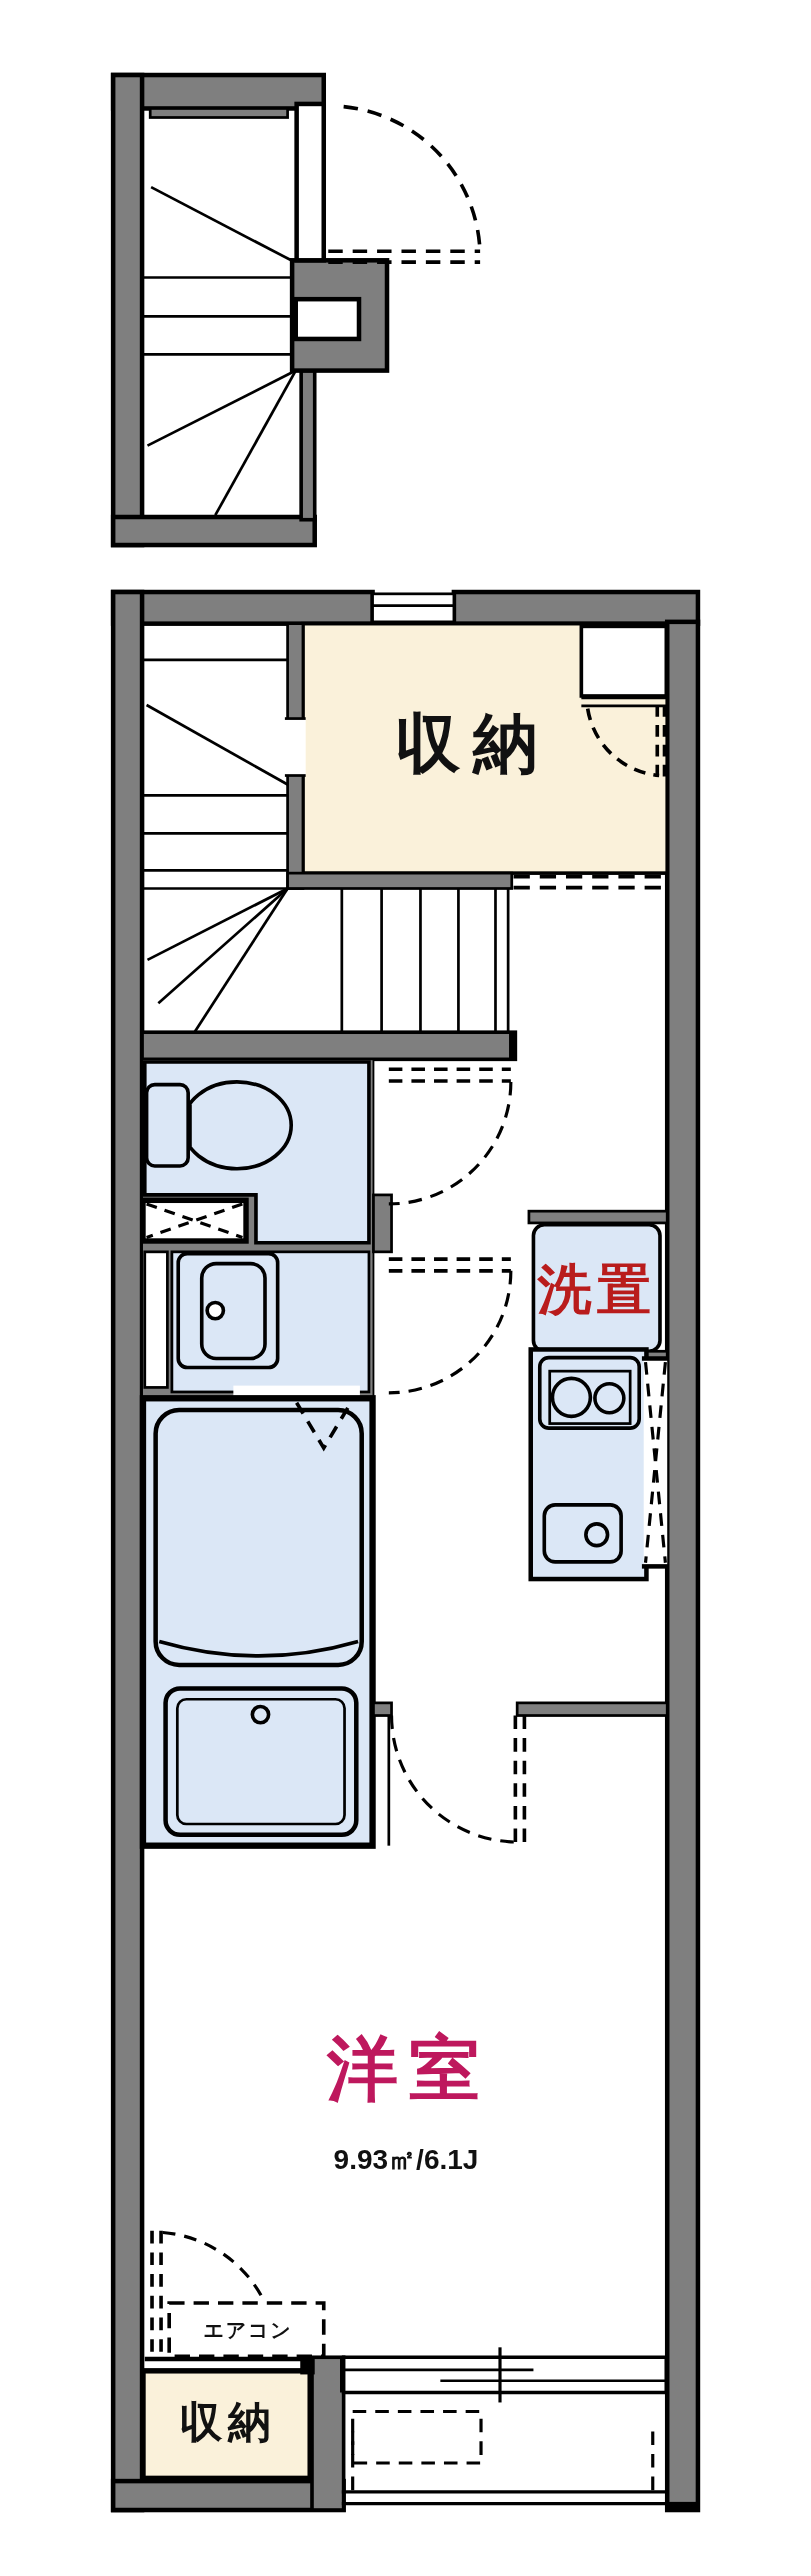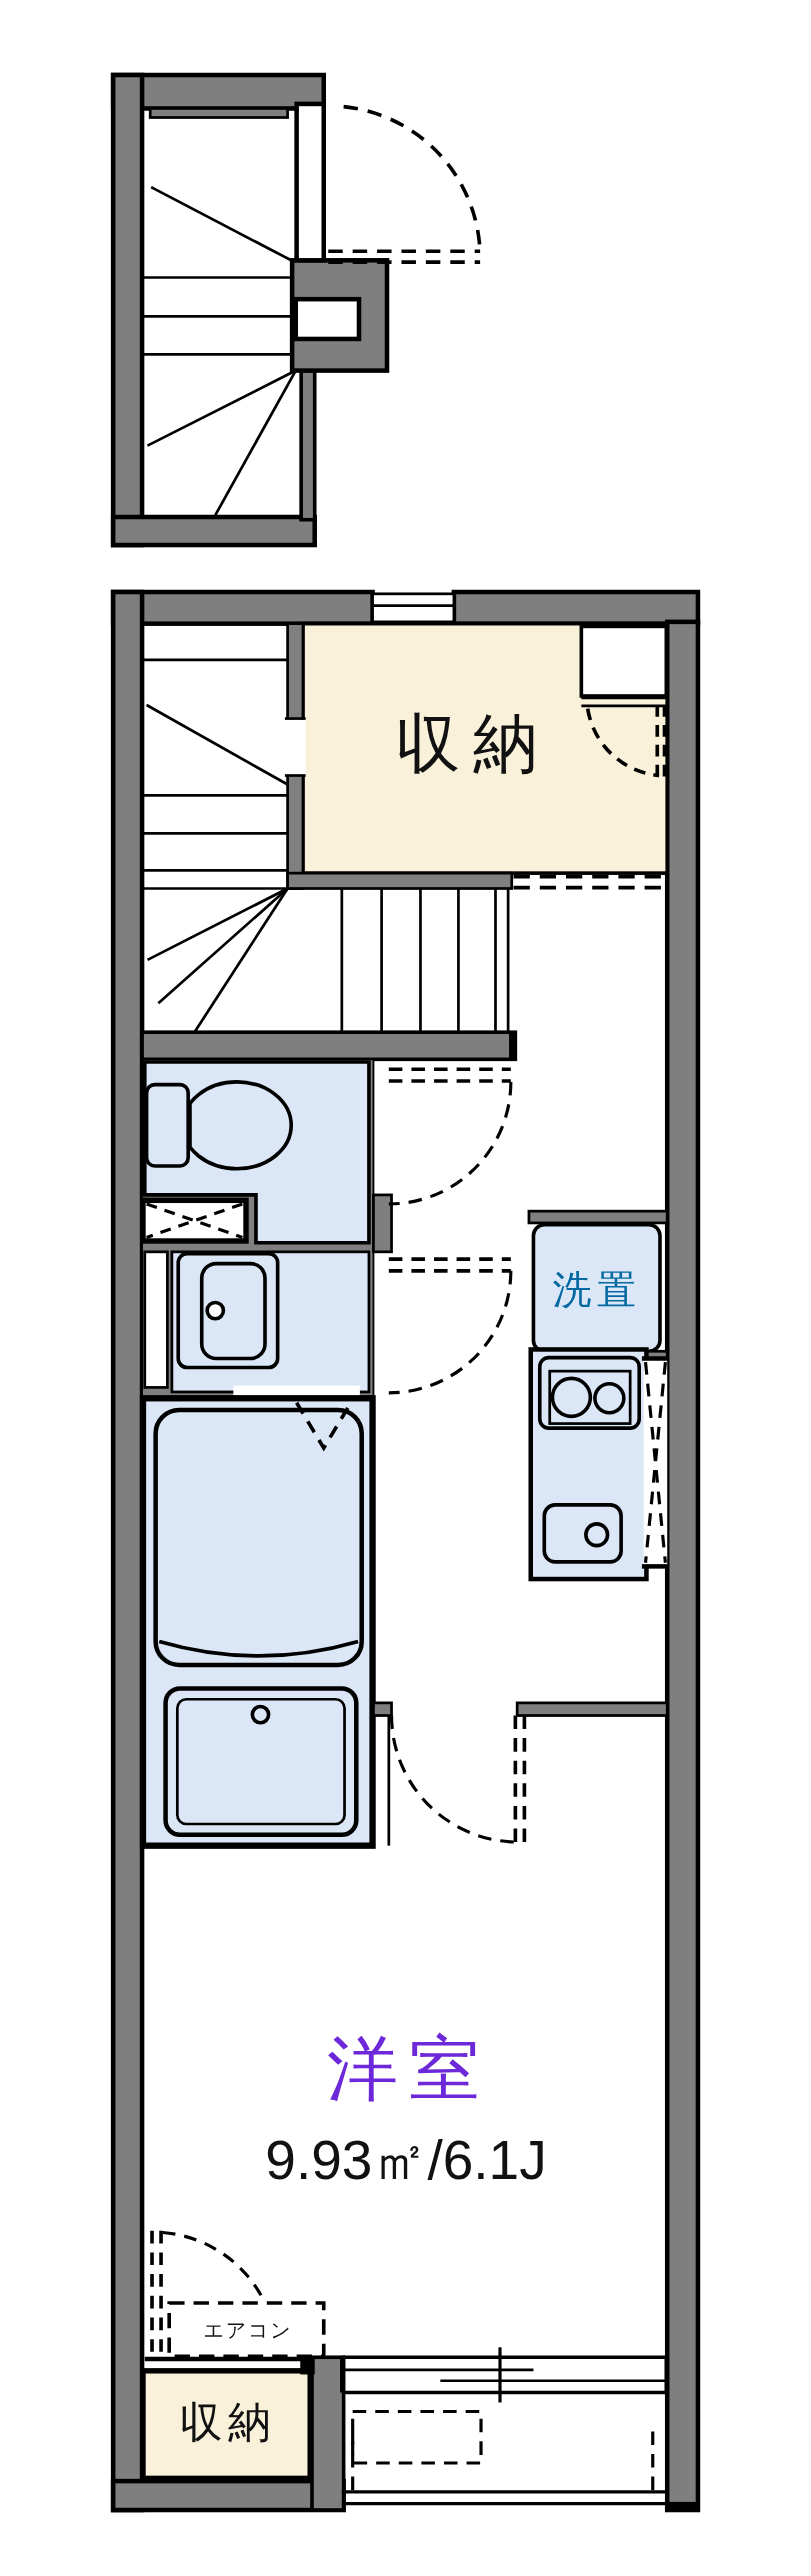--- a/index.html
+++ b/index.html
@@ -2,20 +2,21 @@
 <html style="--wall: #7f7f7f; --cream: #faf1da; --blue: #dbe7f6; --bg: #ffffff;font-size:14.5px"><head>
 <meta charset="utf-8">
 <style>
   html,body { margin:0; padding:0; background:#fff; }
   #plan {
     position:relative;
     width:812px; height:2576px;
     background:var(--bg,#fff);
     font-family:"Liberation Sans", sans-serif;
     overflow:hidden;
+    font-weight:bold;
   }
   #plan svg { position:absolute; left:0; top:0; }
   .lbl {
     position:absolute;
     transform:translate(-50%,-50%);
     white-space:nowrap;
     color:#111;
     font-family:"Liberation Sans", sans-serif;
     line-height:1;
   }
@@ -222,19 +223,19 @@
       <line x1="390" y1="2690" x2="390" y2="2755" stroke="#000" stroke-width="3.5" stroke-dasharray="15 10"></line>
       <line x1="722" y1="2690" x2="722" y2="2755" stroke="#000" stroke-width="3.5" stroke-dasharray="15 10"></line>
       <line x1="378" y1="2757" x2="737" y2="2757" stroke="#000" stroke-width="3.5"></line>
       <line x1="378" y1="2770" x2="737" y2="2770" stroke="#000" stroke-width="3.5"></line>
       <rect x="738" y="2768" width="34" height="9" fill="#000"></rect>
     </g>
   </g>
 </svg>
 
   <div class="lbl" style="left: 473px; top: 743px; font-size: 65px; letter-spacing: 12.7px; color: rgb(17, 17, 17);">収納</div>
-  <div class="lbl" style="left: 597px; top: 1289px; font-size: 39px; letter-spacing: 5.4px; color: #0369a1;">洗置</div>
-  <div class="lbl" style="left: 409px; top: 2068px; font-size: 71px; letter-spacing: 11px; color: #6d28d9;">洋室</div>
-  <div class="lbl" style="left: 406px; top: 2160px; font-size: 55px; color: rgb(17, 17, 17);">9.93㎡/6.1J</div>
+  <div class="lbl" style="left: 597px; top: 1289px; font-size: 54px; letter-spacing: 5.4px; color: #b91c1c;">洗置</div>
+  <div class="lbl" style="left: 409px; top: 2068px; font-size: 71px; letter-spacing: 11px; color: #be185d;">洋室</div>
+  <div class="lbl" style="left: 406px; top: 2160px; font-size: 28px; color: rgb(17, 17, 17);">9.93㎡/6.1J</div>
   <div class="lbl" style="left: 248px; top: 2330px; font-size: 20px; letter-spacing: 1.8px; color: rgb(17, 17, 17);">エアコン</div>
   <div class="lbl" style="left: 228px; top: 2422px; font-size: 43px; letter-spacing: 5.4px; color: rgb(17, 17, 17);">収納</div>
 </div>
 
 
 </body></html>

